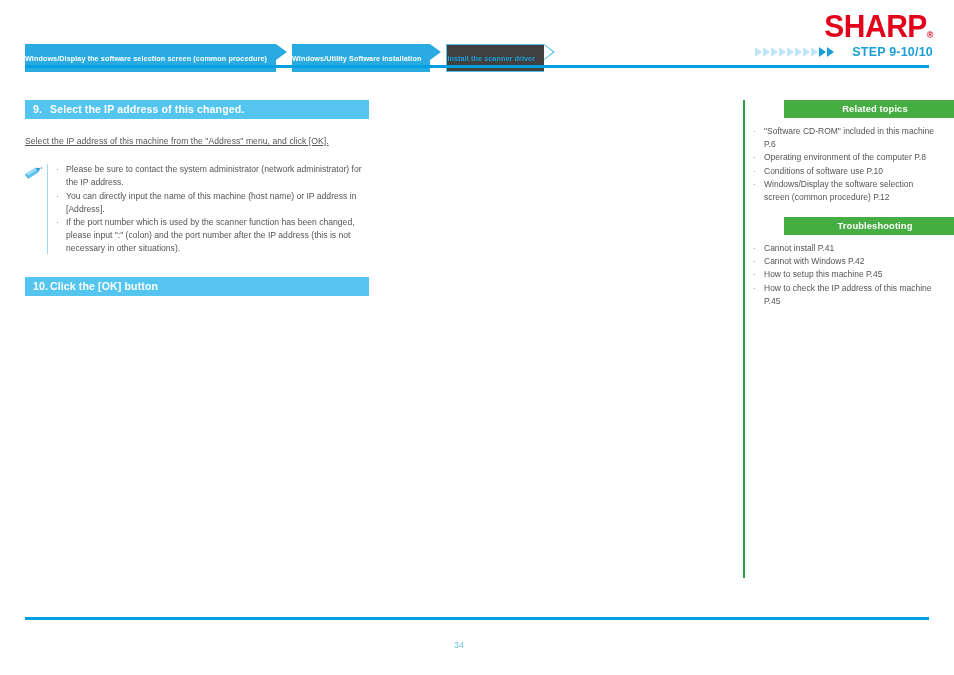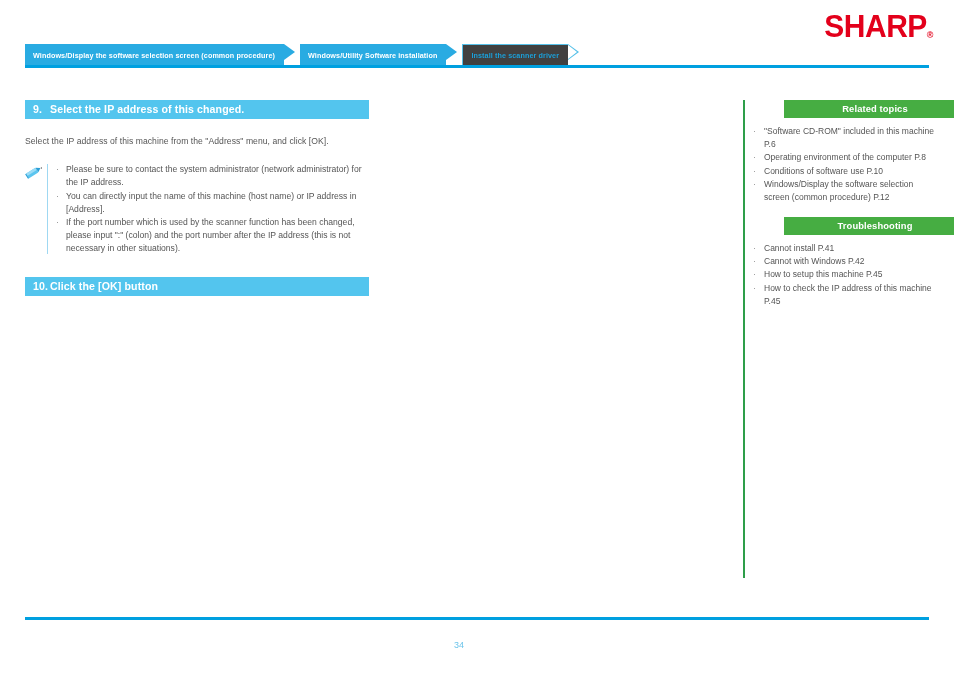--- a/index.html
+++ b/index.html
@@ -50,30 +50,30 @@
   #breadcrumb {
     position: absolute;
     left: 25px;
     top: 44px;
     height: 17px;
     display: flex;
     align-items: flex-start;
   }
   .crumb {
     position: relative;
-    height: 23px;
+    height: 28px;
     display: inline-flex;
     align-items: center;
     box-sizing: border-box;
     margin-right: 16px;
     font-size: 7.2px;
     font-weight: bold;
     letter-spacing: 0.1px;
     white-space: nowrap;
-    padding: 0 9px 0 8px;
+    padding: 0 9px 0 0;
   }
   .crumb.filled {
     background: #29abe2;
     color: #ffffff;
   }
   .crumb.filled::after {
     content: "";
     position: absolute;
     left: 100%;
     top: 0;
@@ -183,20 +183,21 @@
     box-sizing: border-box;
   }
   .step-bar .ttl { }
 
   .body-text {
     font-size: 8.6px;
     color: #555555;
     line-height: 1.45;
     margin-top: 16px;
     letter-spacing: 0.05px;
+    text-decoration: underline;
   }
 
   
   #note-box {
     margin-top: 16px;
     display: flex;
     align-items: flex-start;
     width: 345px;
   }
   #note-icon {
@@ -312,20 +313,35 @@
       <span>Windows/Display the software selection screen (common procedure)</span>
     </div>
     <div class="crumb filled">
       <span>Windows/Utility Software installation</span>
     </div>
     <div class="crumb outline">
       <span>Install the scanner driver</span>
     </div>
   </div>
 
+  <div id="step-progress">
+    <div id="tri-row">
+      <span class="tri open"></span>
+      <span class="tri open"></span>
+      <span class="tri open"></span>
+      <span class="tri open"></span>
+      <span class="tri open"></span>
+      <span class="tri open"></span>
+      <span class="tri open"></span>
+      <span class="tri open"></span>
+      <span class="tri done"></span>
+      <span class="tri done"></span>
+    </div>
+    <div id="step-label">STEP  9-10/10</div>
+  </div>
 
   <div id="header-rule"></div>
 </div>
 
 <div id="content">
 
   <div class="step-bar">
     <span class="num">9.</span>
     <span class="ttl">Select the IP address of this changed.</span>
   </div>

